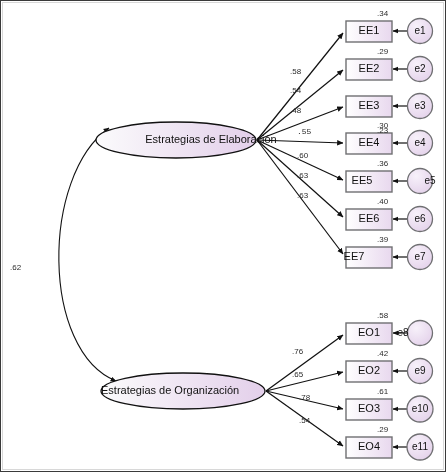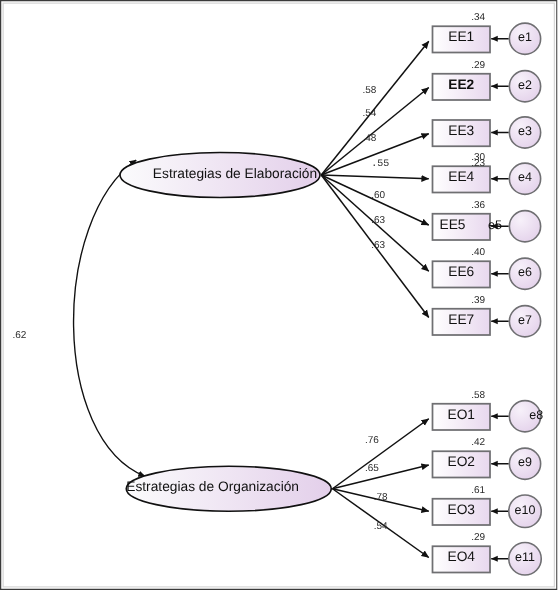--- a/index.html
+++ b/index.html
@@ -107,32 +107,32 @@
       <circle cx="419" cy="408" r="13" fill="url(#gradCirc)" stroke="#6f6f72" stroke-width="1.3"></circle>
       <circle cx="419" cy="446" r="13" fill="url(#gradCirc)" stroke="#6f6f72" stroke-width="1.3"></circle>
     </g>
 
     <g>
       <ellipse cx="175" cy="139" rx="80" ry="18" fill="url(#gradEll)" stroke="#111" stroke-width="1.3"></ellipse>
       <ellipse cx="182" cy="390" rx="82" ry="18" fill="url(#gradEll)" stroke="#111" stroke-width="1.3"></ellipse>
     </g>
   </svg>
 
-  <div class="factortext" style="left:95px;top:132px;width:184px;text-align:center;">Estrategias de Elaboración</div>
+  <div class="factortext" style="left:95px;top:132px;width:184px;text-align:center;padding-left:23px;">Estrategias de Elaboración</div>
   <div class="factortext" style="left:100px;top:383px;width:132px;text-align:center;">Estrategias de Organización</div>
 
   <div class="lbl" style="left:9px;top:262px;">.62</div>
 
   <div class="boxtext" style="left:345px;top:23px;width:46px;">EE1</div>
-  <div class="boxtext" style="left:345px;top:61px;width:46px;font-weight:bold;">EE2</div>
+  <div class="boxtext" style="left:345px;top:61px;width:46px;">EE2</div>
   <div class="boxtext" style="left:345px;top:98px;width:46px;">EE3</div>
   <div class="boxtext" style="left:345px;top:135px;width:46px;">EE4</div>
   <div class="boxtext" style="left:345px;top:173px;width:32px;">EE5</div>
   <div class="boxtext" style="left:345px;top:211px;width:46px;">EE6</div>
-  <div class="boxtext" style="left:345px;top:249px;width:46px;">EE7</div>
+  <div class="boxtext" style="left:330px;top:249px;width:46px;">EE7</div>
   <div class="boxtext" style="left:345px;top:325px;width:46px;">EO1</div>
   <div class="boxtext" style="left:345px;top:363px;width:46px;">EO2</div>
   <div class="boxtext" style="left:345px;top:401px;width:46px;">EO3</div>
   <div class="boxtext" style="left:345px;top:439px;width:46px;">EO4</div>
 
   <div class="lbl" style="left:376px;top:8px;">.34</div>
   <div class="lbl" style="left:376px;top:46px;">.29</div>
   <div class="lbl" style="left:376px;top:83px;margin-top:42px;">.23</div>
   <div class="lbl" style="left:376px;top:120px;">.30</div>
   <div class="lbl" style="left:376px;top:158px;">.36</div>
@@ -140,24 +140,24 @@
   <div class="lbl" style="left:376px;top:234px;">.39</div>
   <div class="lbl" style="left:376px;top:310px;">.58</div>
   <div class="lbl" style="left:376px;top:348px;">.42</div>
   <div class="lbl" style="left:376px;top:386px;">.61</div>
   <div class="lbl" style="left:376px;top:424px;">.29</div>
 
   <div class="errtext" style="left:407px;top:24px;width:24px;">e1</div>
   <div class="errtext" style="left:407px;top:62px;width:24px;">e2</div>
   <div class="errtext" style="left:407px;top:99px;width:24px;">e3</div>
   <div class="errtext" style="left:407px;top:136px;width:24px;">e4</div>
-  <div class="errtext" style="left:383px;top:174px;width:24px;">e5</div>
+  <div class="errtext" style="left:417px;top:174px;width:24px;">e5</div>
   <div class="errtext" style="left:407px;top:212px;width:24px;">e6</div>
   <div class="errtext" style="left:407px;top:250px;width:24px;">e7</div>
-  <div class="errtext" style="left:420px;top:326px;width:16px;">e8</div>
+  <div class="errtext" style="left:394px;top:326px;width:16px;">e8</div>
   <div class="errtext" style="left:407px;top:364px;width:24px;">e9</div>
   <div class="errtext" style="left:407px;top:402px;width:24px;">e10</div>
   <div class="errtext" style="left:407px;top:440px;width:24px;">e11</div>
 
   <div class="lbl" style="left:289px;top:66px;">.58</div>
   <div class="lbl" style="left:289px;top:85px;">.54</div>
   <div class="lbl" style="left:289px;top:105px;">.48</div>
   <div class="lbl" style="left:296px;top:126px;font-family:Liberation Mono, monospace;">.55</div>
   <div class="lbl" style="left:296px;top:150px;">.60</div>
   <div class="lbl" style="left:296px;top:170px;">.63</div>

